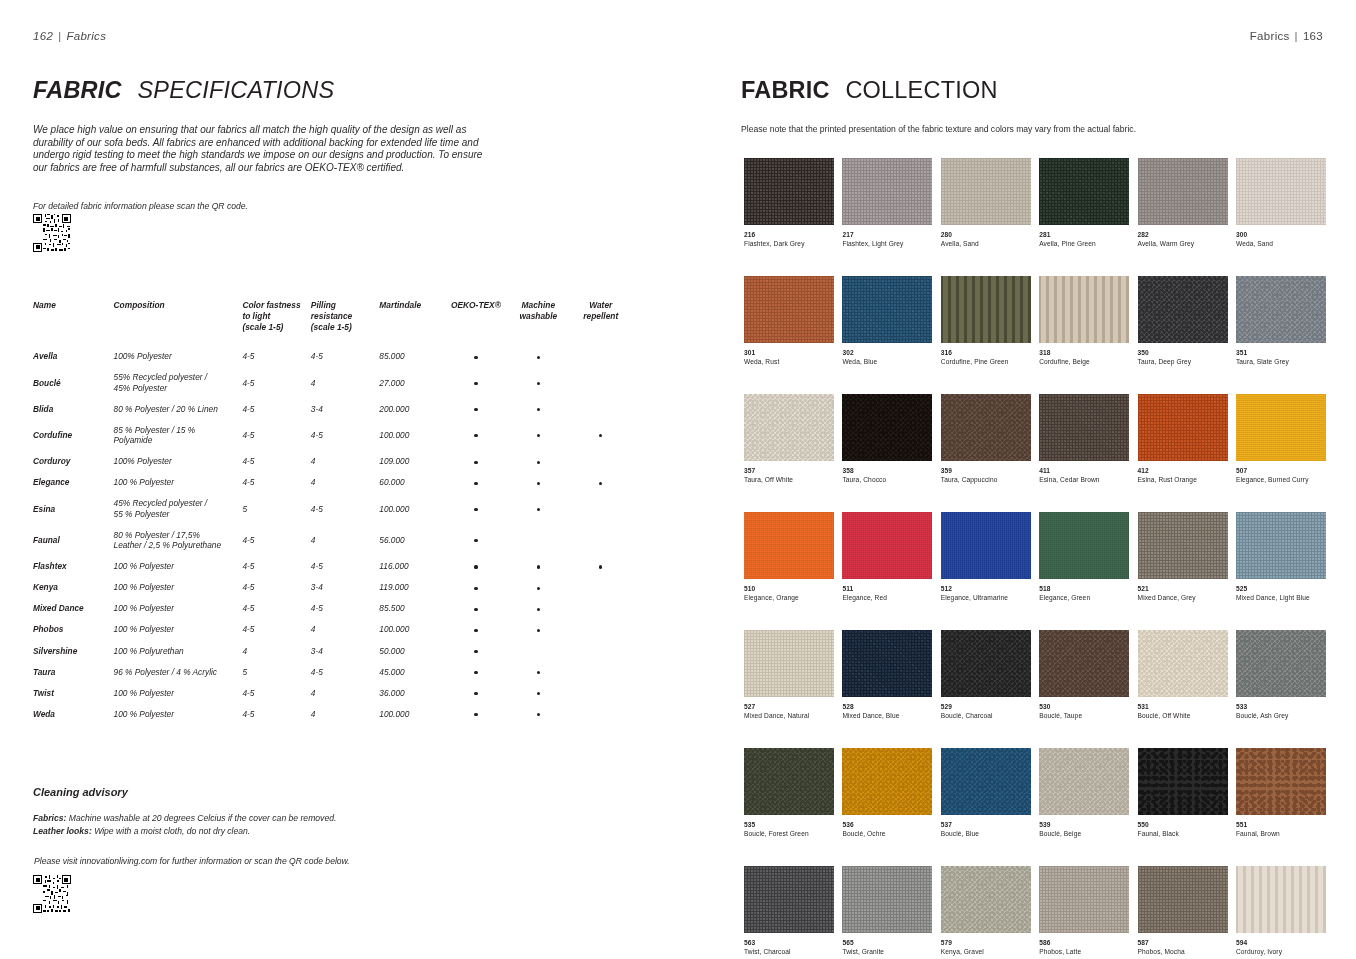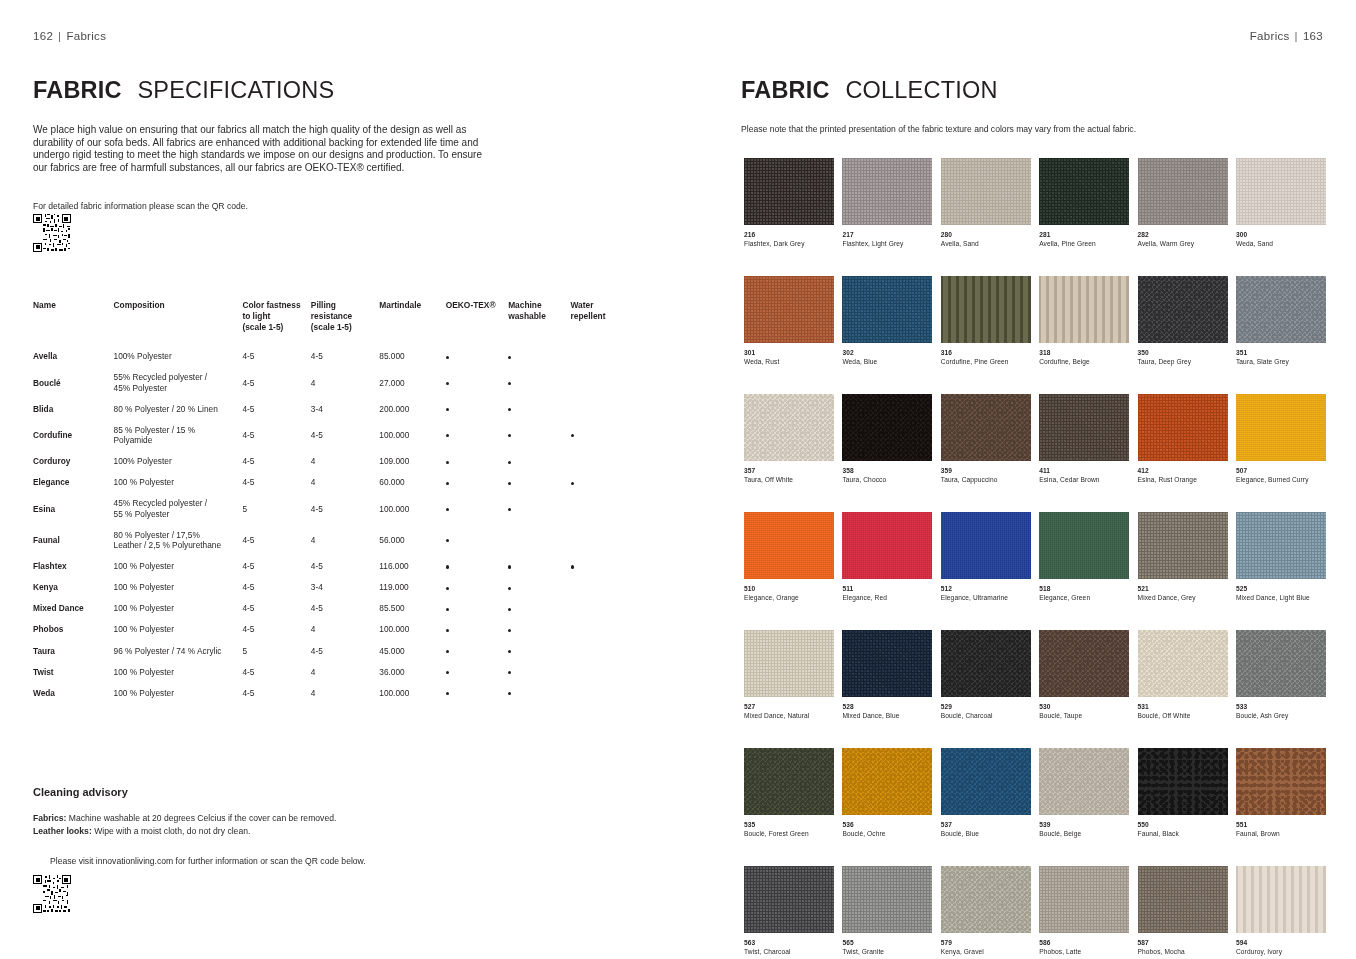--- a/index.html
+++ b/index.html
@@ -3,21 +3,21 @@
 <meta charset="utf-8">
 <style>
   html,body{margin:0;padding:0;}
   body{
     width:1356px;height:959px;background:#ffffff;
     font-family:"Liberation Sans", sans-serif;
     color:#231f20;overflow:hidden;position:relative;
   }
   .spread{position:absolute;inset:0;display:flex;}
   .page{position:relative;box-sizing:border-box;}
-  .page-left{width:678px;height:959px;padding:9px;}
+  .page-left{width:678px;height:959px;padding:9px;font-style:italic;}
   .page-right{width:678px;height:959px;padding:0;}
 
   
   .runhead{
     position:absolute;top:30px;font-size:11.5px;color:#4a4a4c;
     letter-spacing:.3px;font-weight:400;
   }
   .runhead-left{left:33px;}
   .runhead-right{right:33px;}
   .runhead .sep{padding:0 5px;color:#6a6a6c;}
@@ -58,31 +58,31 @@
     padding:0 2px 13px 0;line-height:11px;
   }
   .spec td{
     padding:5.4px 2px 5.4px 0;line-height:10.3px;vertical-align:middle;
     font-weight:400;
   }
   .spec .c-name{width:78px;text-align:left;}
   .spec .c-comp{width:126px;text-align:left;}
   .spec .c-num{width:66px;text-align:left;}
   .spec .c-mart{width:64px;text-align:left;}
-  .spec .c-dot{width:60px;text-align:left;}
+  .spec .c-dot{width:60px;text-align:center;}
   .spec tbody td.c-name{font-weight:700;}
   .dot{display:inline-block;width:3.2px;height:3.2px;border-radius:50%;
        background:#231f20;vertical-align:middle;}
 
   
   .advisory{position:absolute;left:33px;top:786px;width:470px;}
   .adv-h{font-size:11px;font-weight:700;margin:0 0 14px 0;}
   .adv-p{font-size:8.6px;line-height:13px;margin:0;color:#2c2a2b;}
   .adv-p b{font-weight:700;}
-  .adv-visit{font-size:8.6px;margin:18px 0 0 17px;color:#2c2a2b;}
+  .adv-visit{font-size:8.6px;margin:18px 0 0 1px;color:#2c2a2b;}
 
   
   .grid{
     position:absolute;left:744px;top:158px;
     width:588px;
     display:grid;grid-template-columns:repeat(6,90px);
     column-gap:8.4px;row-gap:28px;
   }
   .cell{width:90px;}
   .swatch{
@@ -334,22 +334,32 @@
             <td class="c-name">Phobos</td>
             <td class="c-comp">100 % Polyester</td>
             <td class="c-num">4-5</td>
             <td class="c-num">4</td>
             <td class="c-mart">100.000</td>
             <td class="c-dot"><span class="dot"></span></td>
             <td class="c-dot"><span class="dot"></span></td>
             <td class="c-dot"></td>
           </tr>
           <tr>
+            <td class="c-name">Silvershine</td>
+            <td class="c-comp">100 % Polyurethan</td>
+            <td class="c-num">4</td>
+            <td class="c-num">3-4</td>
+            <td class="c-mart">50.000</td>
+            <td class="c-dot"><span class="dot"></span></td>
+            <td class="c-dot"></td>
+            <td class="c-dot"></td>
+          </tr>
+          <tr>
             <td class="c-name">Taura</td>
-            <td class="c-comp">96 % Polyester / 74 % Acrylic</td>
+            <td class="c-comp">96 % Polyester / 4 % Acrylic</td>
             <td class="c-num">5</td>
             <td class="c-num">4-5</td>
             <td class="c-mart">45.000</td>
             <td class="c-dot"><span class="dot"></span></td>
             <td class="c-dot"><span class="dot"></span></td>
             <td class="c-dot"></td>
           </tr>
           <tr>
             <td class="c-name">Twist</td>
             <td class="c-comp">100 % Polyester</td>

